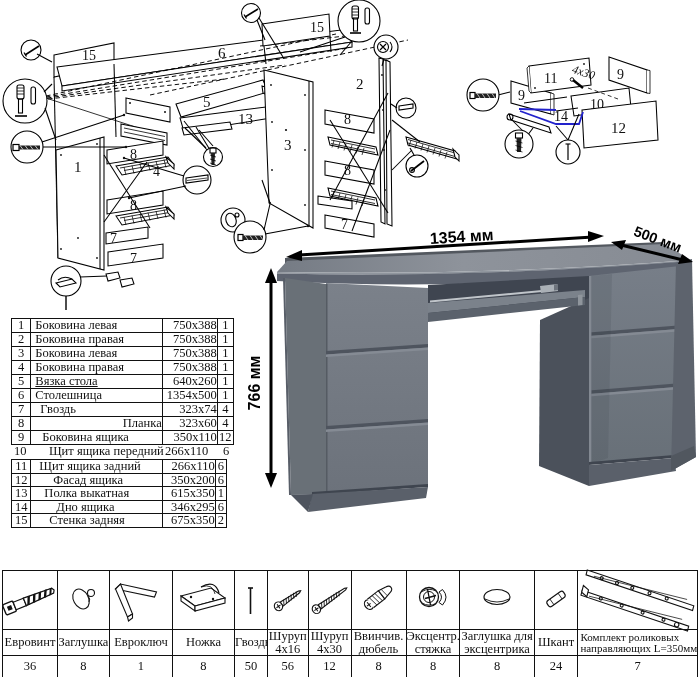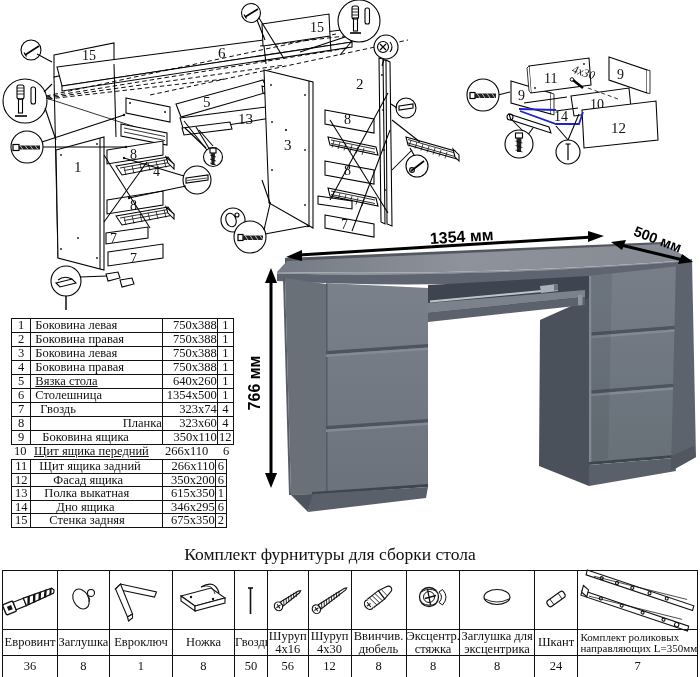--- a/index.html
+++ b/index.html
@@ -524,21 +524,21 @@
           <td class="num">9</td>
           <td style="padding-left:11px;">Боковина ящика</td>
           <td class="sz">350х110</td>
           <td class="num">12</td>
         </tr>
 </tbody>
     </table>
 
 <div id="row10">
       <span style="position:absolute;left:3px;">10</span>
-      <span style="position:absolute;left:23px;text-decoration:underline;">Щит ящика передний</span>
+      <span style="position:absolute;left:38px;">Щит ящика передний</span>
       <span style="position:absolute;left:154px;">266х110</span>
       <span style="position:absolute;left:212px;">6</span>
     </div>
 
 <table class="tbl pt" style="left:11px;top:459px;width:216px;">
 <tbody>
         <tr style="height:12.6px;">
           <td style="width:19px;" class="num">11</td>
           <td style="width:129px;padding-left:8px;">Щит ящика задний</td>
           <td style="width:52px;" class="sz">266х110</td>
@@ -564,21 +564,20 @@
         </tr>
 <tr style="height:12.6px;">
           <td class="num">15</td>
           <td style="padding-left:18px;">Стенка задняя</td>
           <td class="sz">675х350</td>
           <td class="num">2</td>
         </tr>
 </tbody>
     </table>
 
-<div id="title">Комплект фурнитуры для сборки стола</div>
 
 <table class="tbl" id="hw">
 <tbody>
         <tr style="height:59px;">
 <td style="width:53.6px;"></td>
           <td style="width:50.6px;"></td>
           <td style="width:61.6px;"></td>
           <td style="width:60.6px;"></td>
           <td style="width:31.6px;"></td>
           <td style="width:39.6px;"></td>

